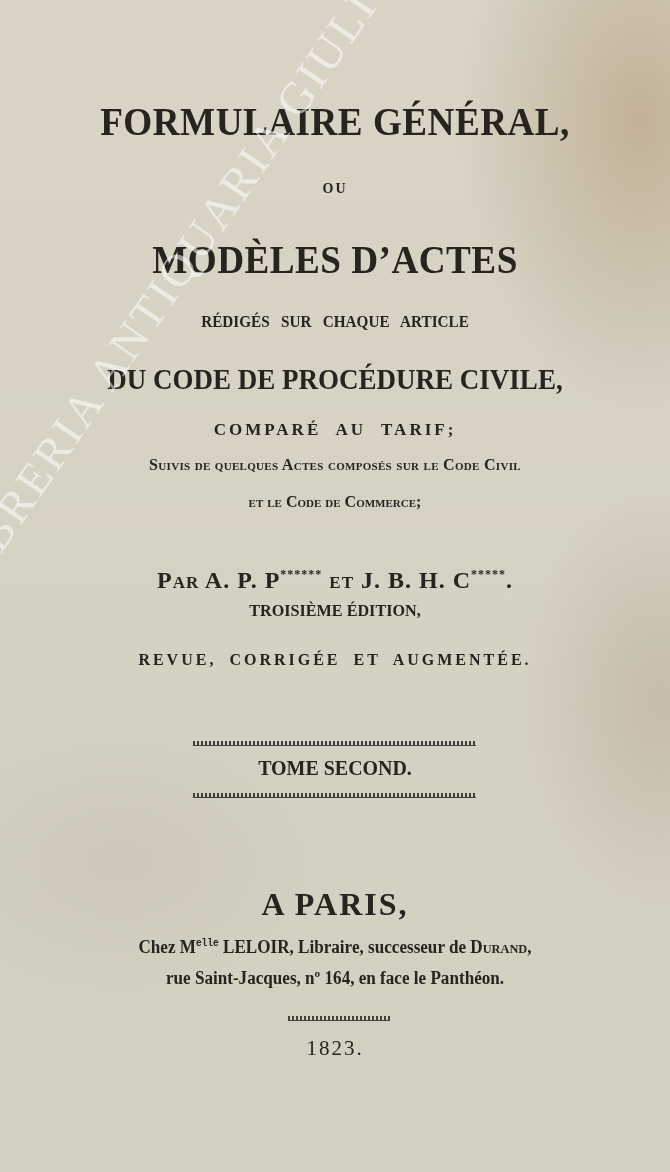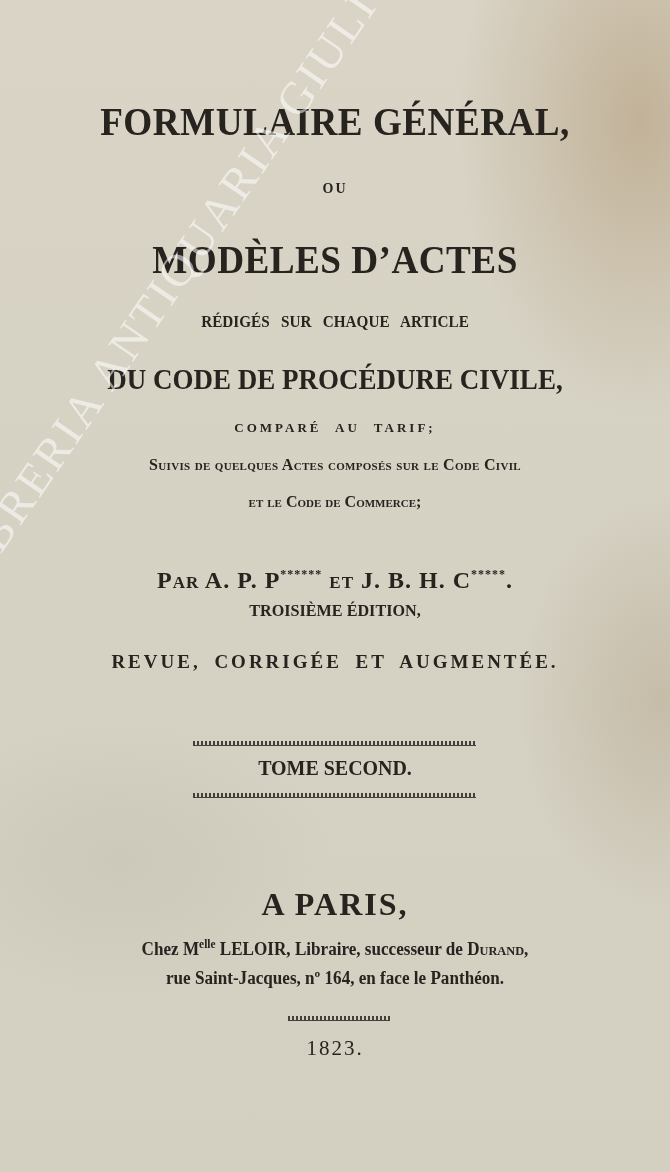--- a/index.html
+++ b/index.html
@@ -19,39 +19,39 @@
     }
     .line {
       position: absolute; left: 0; width: 670px; text-align: center;
       white-space: nowrap; line-height: 1;
     }
     .title1 { top: 102px; font-size: 40px; font-weight: bold; letter-spacing: 0.5px; transform: scaleX(0.93); }
     .ou { top: 182px; font-size: 14px; letter-spacing: 2px; font-weight: bold; }
     .title2 { top: 240px; font-size: 40px; font-weight: bold; letter-spacing: 0.5px; transform: scaleX(0.93); }
     .redig { top: 314px; font-size: 16px; font-weight: bold; word-spacing: 8px; transform: scaleX(0.95); }
     .code { top: 364px; font-size: 30px; font-weight: bold; transform: scaleX(0.9); }
-    .compare { top: 421px; font-size: 13px; font-weight: bold; letter-spacing: 3px; word-spacing: 8px; }
+    .compare { top: 421px; font-size: 17px; font-weight: bold; letter-spacing: 3px; word-spacing: 8px; }
     .suivis { top: 457px; font-size: 16px; font-variant: small-caps; font-weight: bold; letter-spacing: 0.3px; }
     .suivis2 { top: 494px; font-size: 16px; font-variant: small-caps; font-weight: bold; }
     .par { top: 568px; font-size: 24px; font-variant: small-caps; font-weight: bold; letter-spacing: 1px; }
     .par sup { font-size: 12px; vertical-align: 10px; }
     .edition { top: 602px; font-size: 17px; font-weight: bold; transform: scaleX(0.95); }
-    .revue { top: 652px; font-size: 19px; font-weight: bold; letter-spacing: 3px; word-spacing: 6px; }
+    .revue { top: 652px; font-size: 16px; font-weight: bold; letter-spacing: 3px; word-spacing: 6px; }
     .rule {
       position: absolute; height: 4px;
       background: repeating-linear-gradient(90deg, #2b2724 0 2px, transparent 2px 4px);
       border-bottom: 1px solid #2b2724; opacity: 0.85;
     }
     .rule1 { top: 741px; left: 193px; width: 283px; }
     .rule2 { top: 793px; left: 193px; width: 283px; }
     .rule3 { top: 1016px; left: 288px; width: 102px; }
     .tome { top: 758px; font-size: 21px; font-weight: bold; transform: scaleX(0.95); }
     .paris { top: 888px; font-size: 32px; font-weight: bold; letter-spacing: 2px; }
     .chez { top: 938px; font-size: 18px; font-weight: bold; transform: scaleX(0.95); }
-    .chez sup { font-size: 12px; vertical-align: 7px; }
+    .chez sup { font-size: 10px; vertical-align: 7px; font-family: Liberation Mono, monospace; }
     .sc { font-variant: small-caps; }
     .rue { top: 969px; font-size: 18px; font-weight: bold; transform: scaleX(0.95); }
     .year { top: 1038px; font-size: 21px; letter-spacing: 2px; }
     .watermark {
       position: absolute; left: -40px; top: 560px; width: 1250px;
       font-size: 46px; color: rgba(255,255,255,0.55);
       letter-spacing: 3px; white-space: nowrap;
       transform: rotate(-55.5deg); transform-origin: 0 50%;
       font-family: "Liberation Serif", serif;
     }

